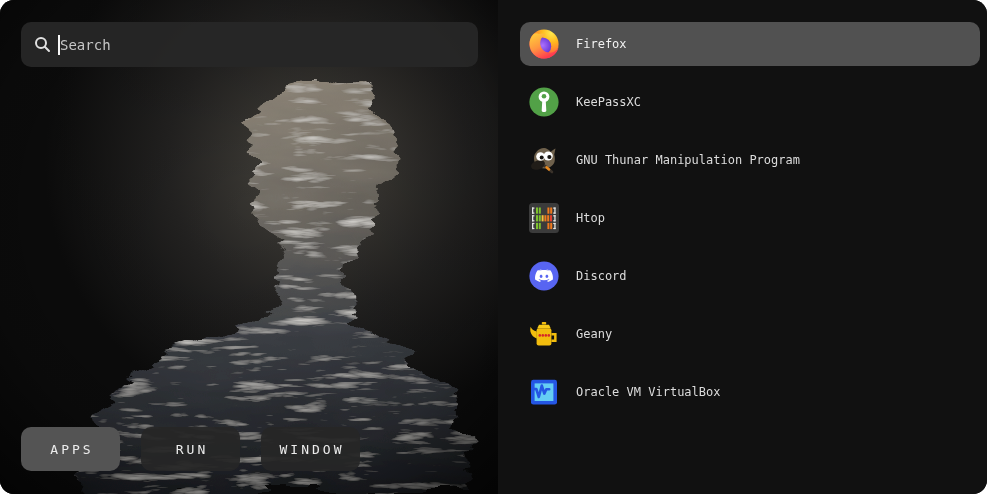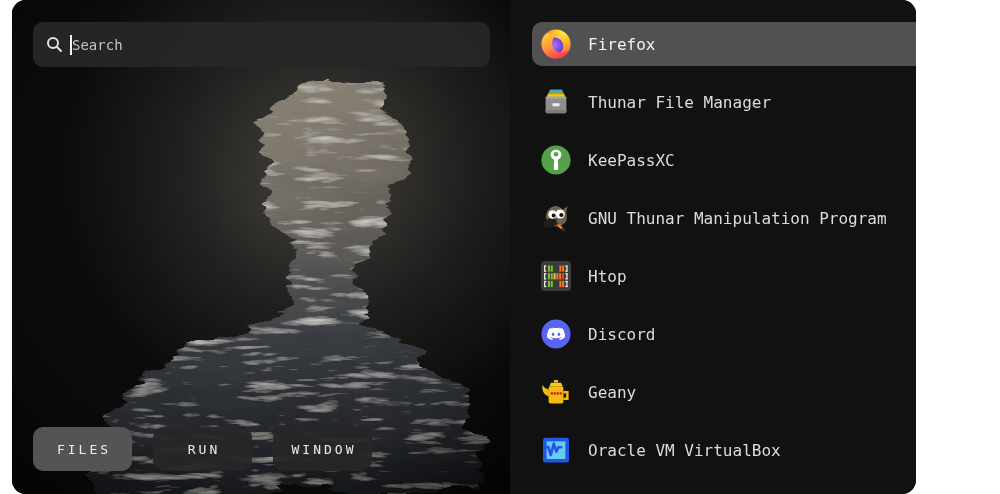--- a/index.html
+++ b/index.html
@@ -1,20 +1,19 @@
 <!DOCTYPE html>
 <html><head>
 <meta charset="utf-8">
 <style>
   html,body { margin:0; padding:0; background:#ffffff; }
   .window {
-    position:relative; width:904px; height:494px;
+    position:relative; width:987px; height:494px;
     border-radius:14px; overflow:hidden; background:#111111;
     font-family:"DejaVu Sans Mono","Liberation Mono",monospace;
-    margin-left:12px;
   }
   
   .left-panel { position:absolute; left:0; top:0; width:498px; height:494px; overflow:hidden; }
   .bg-art { position:absolute; left:0; top:0; width:498px; height:494px; display:block; }
   .search-bar {
     position:absolute; left:21px; top:22px; width:457px; height:45px;
     background:rgba(38,38,38,0.96); border-radius:10px;
     display:flex; align-items:center; padding:0 13px; box-sizing:border-box;
   }
   .search-icon { width:17px; height:17px; margin-right:7px; flex:0 0 17px; }
@@ -35,21 +34,21 @@
   
   .right-panel {
     position:absolute; left:498px; top:0; width:502px; height:494px;
     background:#111111; box-sizing:border-box;
     padding:22px 20px 22px 22px;
     display:flex; flex-direction:column; gap:14px;
   }
   .app-row {
     height:44px; flex:0 0 44px; border-radius:10px;
     display:flex; align-items:center; gap:16px; padding:0 8px;
-    color:#dcdcdc; font-size:16px; cursor:pointer;
+    color:#dcdcdc; font-size:12px; cursor:pointer;
   }
   .app-row.selected { background:#515151; color:#f2f2f2; }
   .app-icon { width:32px; height:32px; flex:0 0 32px; display:block; }
   .app-label { white-space:nowrap; }
 </style>
 </head>
 <body>
 
 <div class="window">
 
@@ -97,21 +96,21 @@
     <div class="search-bar">
       <svg class="search-icon" viewBox="0 0 17 17" aria-hidden="true">
         <circle cx="7" cy="7" r="5" fill="none" stroke="#e0e0e0" stroke-width="2"></circle>
         <line x1="10.8" y1="10.8" x2="15" y2="15" stroke="#e0e0e0" stroke-width="2" stroke-linecap="round"></line>
       </svg>
       <span class="caret"></span>
       <input class="search-input" type="text" placeholder="Search" style="">
     </div>
 
     <div class="tabs">
-      <button class="tab active">FILES</button>
+      <button class="tab active">APPS</button>
       <button class="tab">RUN</button>
       <button class="tab">WINDOW</button>
     </div>
   </div>
 
   <div class="right-panel">
 
     <div class="app-row selected">
       <svg class="app-icon" viewBox="0 0 32 32" aria-hidden="true">
         <defs>
@@ -133,32 +132,20 @@
         </defs>
         <circle cx="16" cy="16" r="14.6" fill="url(#fxO)"></circle>
         <circle cx="14.6" cy="18.2" r="8.6" fill="url(#fxI)"></circle>
         <path fill="url(#fxS)" d="M5.2,6.4 C2.6,9.2 1.2,13 1.6,16.9 C2.3,24.6 8.6,30.6 16.3,30.6
           C23.4,30.6 29.4,25.5 30.6,18.8 C29,22.5 25.3,24.9 21.2,24.6 C15.9,24.2 11.9,19.7 12.2,14.4
           C12.4,10.8 14.5,7.8 17.6,6.3 C15.5,5.4 13.1,5.3 10.9,6.1 C9.4,5 7.4,4.6 5.2,6.4 Z"></path>
       </svg>
       <span class="app-label">Firefox</span>
     </div>
 
-    <div class="app-row">
-      <svg class="app-icon" viewBox="0 0 32 32" aria-hidden="true">
-        <rect x="9.5" y="3.6" width="13" height="3.4" rx="1" fill="#509ce0"></rect>
-        <rect x="8.4" y="5.8" width="15.2" height="3.4" rx="1" fill="#71b53a"></rect>
-        <rect x="7.2" y="8" width="17.6" height="3.4" rx="1" fill="#f0c022"></rect>
-        <rect x="5.6" y="10.6" width="20.8" height="3.6" rx="1" fill="#a5a5a5"></rect>
-        <rect x="5.6" y="12.8" width="20.8" height="14.4" rx="1.8" fill="#8f8f8f"></rect>
-        <path d="M5.6,24 h20.8 v1.4 a1.8,1.8 0 0 1 -1.8,1.8 h-17.2 a1.8,1.8 0 0 1 -1.8,-1.8 z" fill="#7b7b7b"></path>
-        <rect x="12.4" y="17.2" width="7.2" height="3" rx="0.9" fill="#efefef"></rect>
-      </svg>
-      <span class="app-label">Thunar File Manager</span>
-    </div>
 
     <div class="app-row">
       <svg class="app-icon" viewBox="0 0 32 32" aria-hidden="true">
         <circle cx="16" cy="16" r="14.6" fill="#52a147"></circle>
         <circle cx="16" cy="10.8" r="5.4" fill="#ffffff"></circle>
         <circle cx="16" cy="10.2" r="2.3" fill="#52a147"></circle>
         <path fill="#ffffff" d="M14.2,15.6 h3.6 l0.5,9.2 c0.1,1.6 -4.7,1.6 -4.6,0 z"></path>
       </svg>
       <span class="app-label">KeePassXC</span>
     </div>

